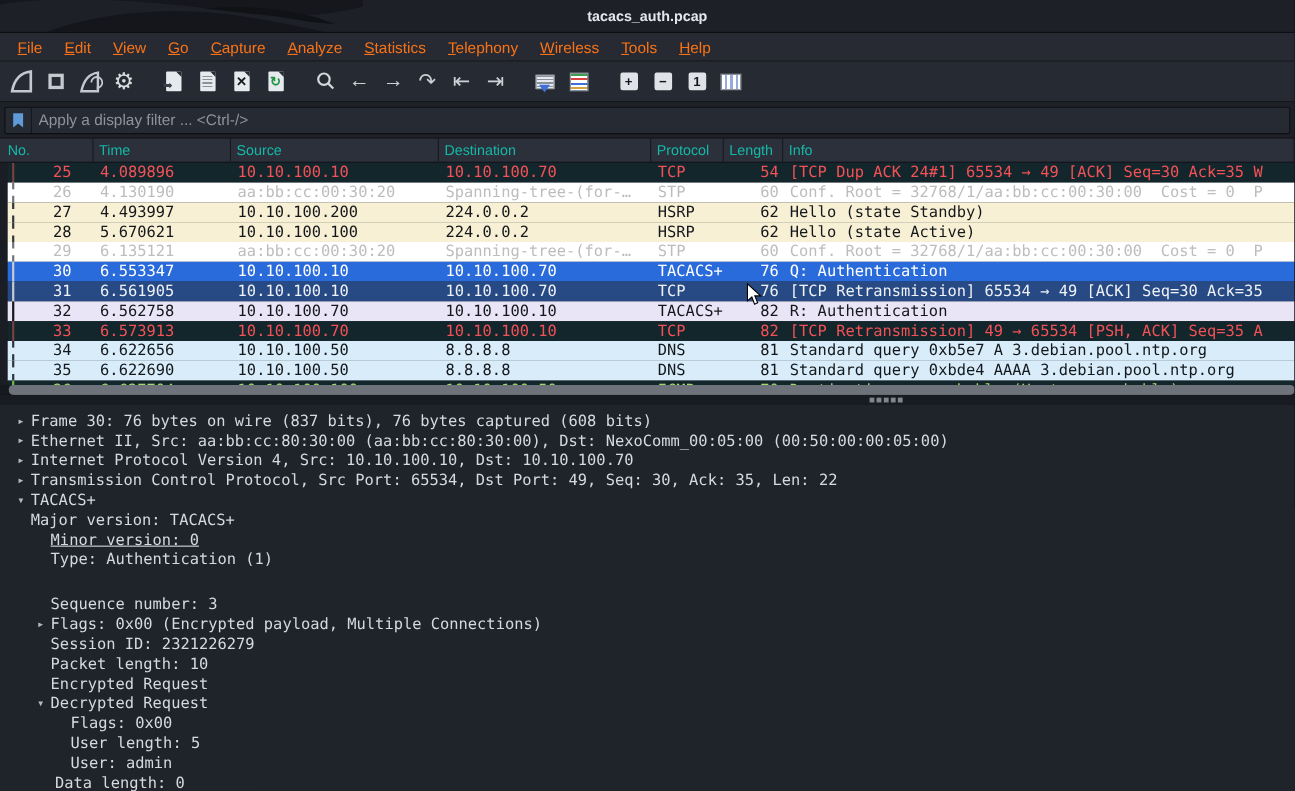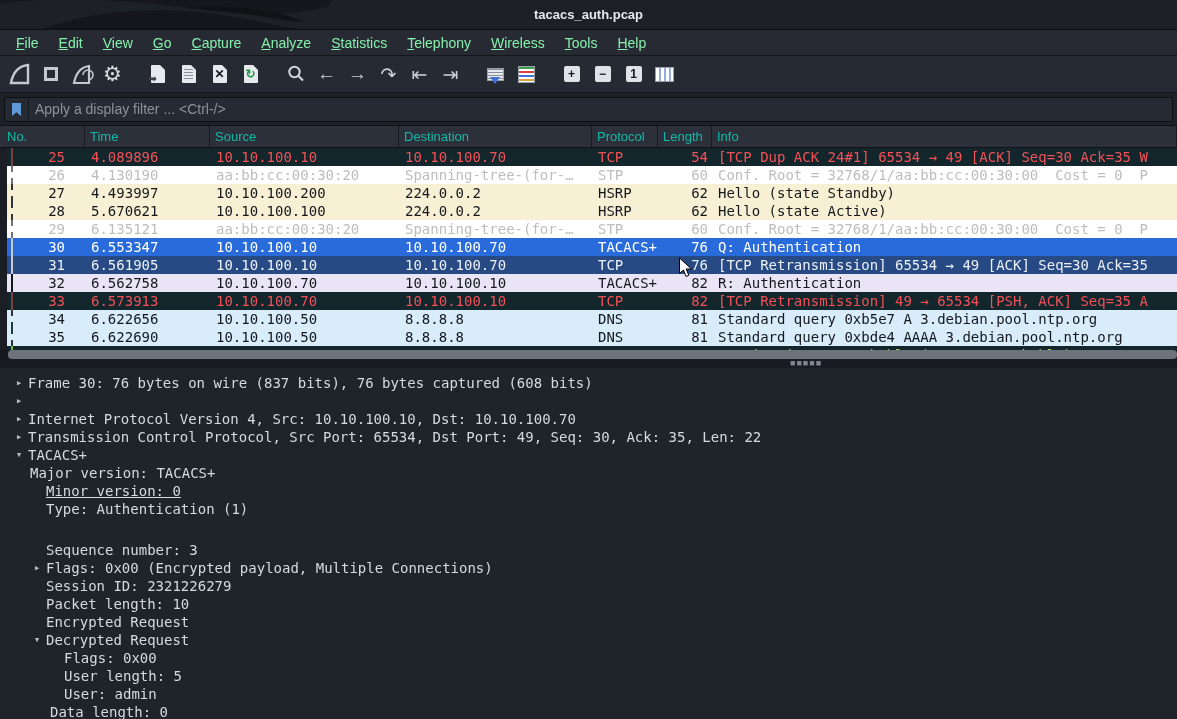--- a/index.html
+++ b/index.html
@@ -9,21 +9,21 @@
 
   
   .titlebar{position:relative;height:30px;background:#1d2026;overflow:hidden;flex:none;
             display:flex;align-items:center;justify-content:center;border-bottom:1px solid #0c0e11;}
   .titlebar .dragon{position:absolute;left:0;top:0;}
   .title-text{color:#e4e7ea;font-size:13px;font-weight:bold;z-index:2;}
 
   
   .menubar{height:26px;background:#272a33;display:flex;align-items:center;flex:none;
            padding-left:6px;border-bottom:1px solid #14161b;}
-  .menu-item{color:#86efac;font-size:14px;padding:2px 10px;cursor:default;}
+  .menu-item{color:#f97316;font-size:14px;padding:2px 10px;cursor:default;}
   .menu-item u{text-decoration:underline;}
 
   
   .toolbar{height:37px;background:#262a32;display:flex;align-items:center;flex:none;
            padding-left:4px;border-bottom:1px solid #12141a;}
   .tbtn{width:31px;height:28px;display:flex;align-items:center;justify-content:center;
         color:#ccd1d7;font-size:19px;flex:none;}
   .tgap{width:14px;flex:none;}
   .ic-stop{width:14px;height:14px;border:3px solid #c3c9d0;}
   .ic-gear{font-size:21px;color:#d8dcde;}
@@ -397,25 +397,25 @@
       <div class="hthumb"></div>
     </div>
   </div>
 
   <div class="splitter">
     <span class="grip">■■■■■</span>
   </div>
 
   <div class="details">
       <div class="dline" style="padding-left: 10px;"><span class="arrow">▸</span><span>Frame 30: 76 bytes on wire (837 bits), 76 bytes captured (608 bits)</span></div>
-      <div class="dline" style="padding-left: 10px;"><span class="arrow">▸</span></div>
+      <div class="dline" style="padding-left: 10px;"><span class="arrow">▸</span><span>Ethernet II, Src: aa:bb:cc:80:30:00 (aa:bb:cc:80:30:00), Dst: NexoComm_00:05:00 (00:50:00:00:05:00)</span></div>
       <div class="dline" style="padding-left: 10px;"><span class="arrow">▸</span><span>Internet Protocol Version 4, Src: 10.10.100.10, Dst: 10.10.100.70</span></div>
       <div class="dline" style="padding-left: 10px;"><span class="arrow">▸</span><span>Transmission Control Protocol, Src Port: 65534, Dst Port: 49, Seq: 30, Ack: 35, Len: 22</span></div>
       <div class="dline" style="padding-left: 10px;"><span class="arrow">▾</span><span>TACACS+</span></div>
-      <div class="dline" style="padding-left: 12px;"><span class="arrow"></span><span>Major version: TACACS+</span></div>
+      <div class="dline" style="padding-left: 28px; flex-direction: column;"><span class="arrow"></span><span>Major version: TACACS+</span></div>
       <div class="dline" style="padding-left: 28px; text-decoration: underline;"><span class="arrow"></span><span>Minor version: 0</span></div>
       <div class="dline" style="padding-left: 28px;"><span class="arrow"></span><span>Type: Authentication (1)</span></div>
       <div class="dline" style="padding-left: 28px; margin-top: 23px;"><span class="arrow"></span><span>Sequence number: 3</span></div>
       <div class="dline" style="padding-left: 28px;"><span class="arrow">▸</span><span>Flags: 0x00 (Encrypted payload, Multiple Connections)</span></div>
       <div class="dline" style="padding-left: 28px;"><span class="arrow"></span><span>Session ID: 2321226279</span></div>
       <div class="dline" style="padding-left: 28px;"><span class="arrow"></span><span>Packet length: 10</span></div>
       <div class="dline" style="padding-left: 28px;"><span class="arrow"></span><span>Encrypted Request</span></div>
       <div class="dline" style="padding-left: 28px;"><span class="arrow">▾</span><span>Decrypted Request</span></div>
       <div class="dline" style="padding-left: 46px;"><span class="arrow"></span><span>Flags: 0x00</span></div>
       <div class="dline" style="padding-left: 46px;"><span class="arrow"></span><span>User length: 5</span></div>

